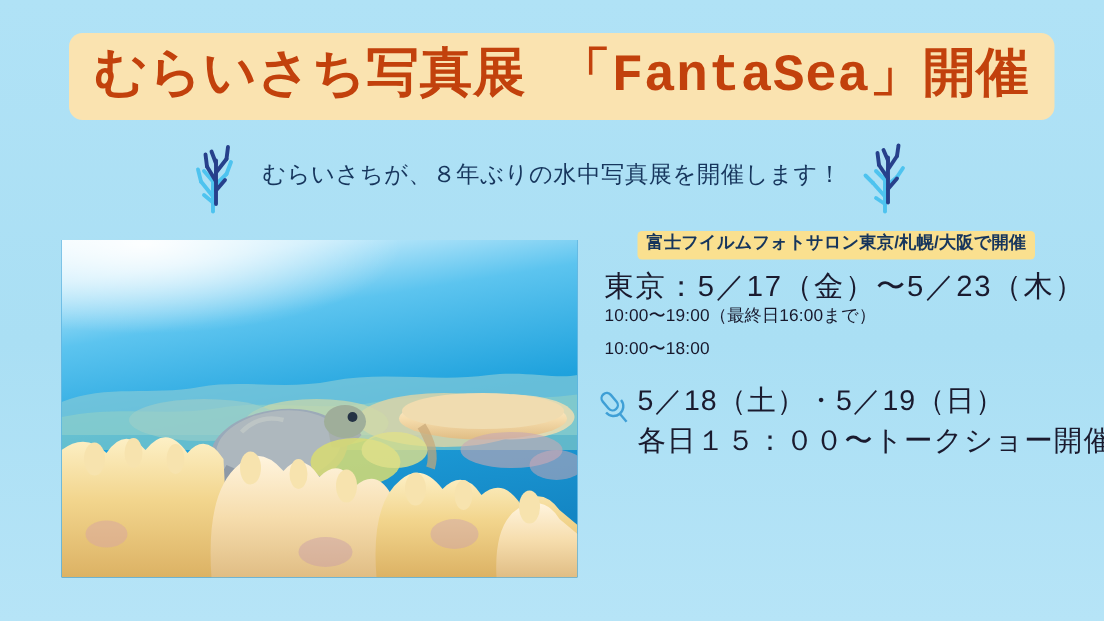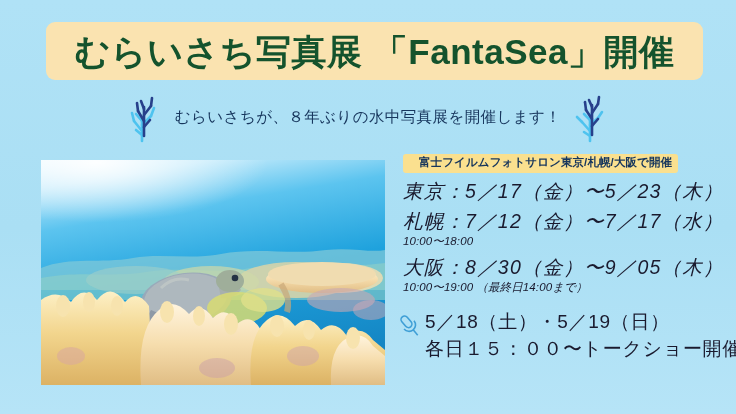--- a/index.html
+++ b/index.html
@@ -33,26 +33,27 @@
     top: 22px;
     width: 657px;
     height: 58px;
     background: #fae3b0;
     border-radius: 9px;
     display: flex;
     align-items: center;
     justify-content: center;
   }
   #title-text {
-    color: #14532d;
+    color: #c2410c;
     font-size: 35px;
     font-weight: bold;
     letter-spacing: 0.5px;
     white-space: nowrap;
     line-height: 1;
+    font-family: Liberation Mono, monospace;
   }
 
   
   #subtitle-block {
     position: absolute;
     left: 0;
     top: 88px;
     width: 736px;
     height: 58px;
     display: flex;
@@ -94,27 +95,28 @@
     width: 325px;
   }
 
   #venue-tag {
     display: inline-block;
     background: #fae08f;
     color: #16355c;
     font-size: 11.5px;
     font-weight: bold;
     letter-spacing: 0.1px;
-    padding: 3px 6px 4px 16px;
+    padding: 3px 6px 4px 6px;
     border-radius: 3px;
     white-space: nowrap;
     line-height: 1;
-  }
-
-  .schedule-group { margin-top: 7px; font-style: italic; }
+    margin-left: 22px;
+  }
+
+  .schedule-group { margin-top: 7px; }
   .city-line {
     color: #1a1a2e;
     font-size: 19.5px;
     letter-spacing: 1.2px;
     white-space: nowrap;
     line-height: 1.18;
   }
   .hours-line {
     color: #18182c;
     font-size: 11.5px;
@@ -296,31 +298,27 @@
       <ellipse cx="330" cy="150" rx="18" ry="10" fill="#d3aab6" opacity="0.5"></ellipse>
     </svg>
   </div>
 
   <div id="info-column">
 
     <div id="venue-tag">富士フイルムフォトサロン東京/札幌/大阪で開催</div>
 
     <div class="schedule-group">
       <div class="city-line">東京：5／17（金）〜5／23（木）</div>
+      <div class="hours-line">10:00〜19:00（最終日16:00まで）</div>
     </div>
 
     <div class="schedule-group">
-      <div class="city-line">札幌：7／12（金）〜7／17（水）</div>
       <div class="hours-line">10:00〜18:00</div>
     </div>
 
-    <div class="schedule-group">
-      <div class="city-line">大阪：8／30（金）〜9／05（木）</div>
-      <div class="hours-line">10:00〜19:00 （最終日14:00まで）</div>
-    </div>
 
     <div id="talk-block">
       <svg id="mic-icon" viewBox="0 0 30 30" aria-hidden="true">
         <g transform="rotate(-40 15 15)">
           <rect x="11.5" y="3" width="7" height="13" rx="3.5" fill="none" stroke="#3f9fd6" stroke-width="1.6"></rect>
           <path d="M8.5 13.5 a6.5 6.5 0 0 0 13 0" fill="none" stroke="#3f9fd6" stroke-width="1.6"></path>
           <line x1="15" y1="20" x2="15" y2="27" stroke="#3f9fd6" stroke-width="1.6"></line>
         </g>
       </svg>
       <div class="talk-line">5／18（土）・5／19（日）</div>

